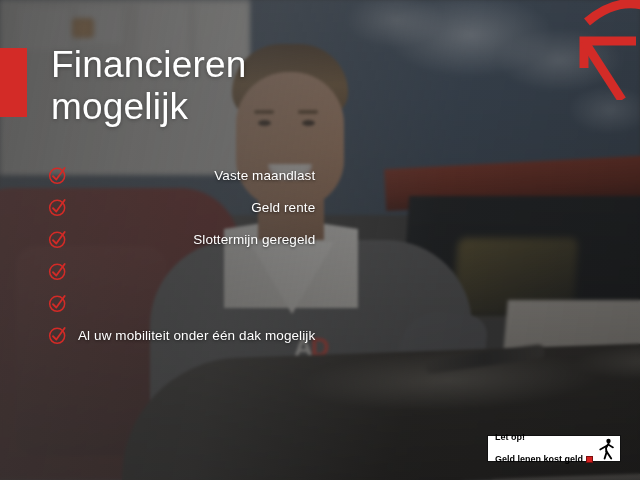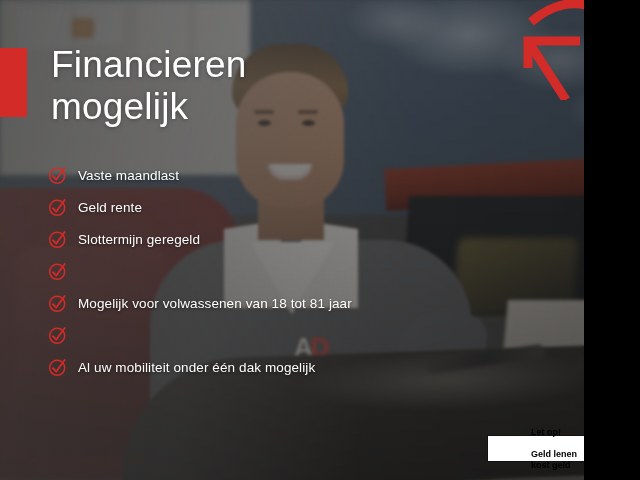--- a/index.html
+++ b/index.html
@@ -6,21 +6,21 @@
   * { margin:0; padding:0; box-sizing:border-box; }
   html, body {
     width:640px; height:480px;
     font-family:"Liberation Sans", sans-serif;
     background:#000;
     overflow:hidden;
   }
 
   #banner {
     position:relative;
-    width:584px; height:480px;
+    width:640px; height:480px;
     overflow:hidden;
     background:#3b3b3b;
   }
 
   
   .photo { position:absolute; inset:0; }
 
   
   .ph-sky {
     position:absolute; left:0; top:0; width:640px; height:215px;
@@ -188,21 +188,21 @@
     color:#ffffff;
     font-size:37px; line-height:42px; font-weight:400;
     letter-spacing:.2px;
     text-shadow:0 1px 4px rgba(0,0,0,.35);
     white-space:pre-line;
   }
 
   .bullets { position:absolute; left:48px; top:159px; }
   .bullet {
     display:flex; align-items:center;
-    height:32px; margin:0;
+    height:32px; margin:0;justify-content:space-between;
   }
   .bullet .tick { width:20px; height:20px; flex:0 0 20px; margin-right:10px; }
   .bullet .txt {
     color:#ffffff;
     font-size:13.5px; font-weight:400; letter-spacing:.1px;
     text-shadow:0 1px 3px rgba(0,0,0,.55);
     white-space:nowrap;
   }
 
   
@@ -210,21 +210,21 @@
     position:absolute; left:487px; top:435px;
     width:134px; height:27px;
     background:#ffffff;
     border:1px solid #111;
     display:flex; align-items:center;
     padding:2px 4px 2px 7px;
   }
   .warn-text {
     color:#000; font-size:9px; font-weight:700; line-height:11px;
     font-family:"Liberation Sans", sans-serif;
-    white-space:pre-line; flex:1;margin-left:36px;
+    white-space:pre-line; flex:1;
   }
   .warn-line2 { display:flex; align-items:center; gap:3px; }
   .warn-cube { width:7px; height:7px; background:#d41f1f; border:1px solid #7a0f0f; }
   .warn-icon { width:20px; height:22px; flex:0 0 20px; }
 </style>
 </head>
 <body>
 
 <div id="banner">
 
@@ -304,27 +304,20 @@
     </div>
 
 
     <div class="bullet">
       <svg class="tick" viewBox="0 0 24 24">
         <circle cx="11" cy="13" r="9" fill="none" stroke="#d32b27" stroke-width="1.8"></circle>
         <path d="M6 13.5 L10 17.5 L20 3.5" fill="none" stroke="#d32b27" stroke-width="2.2" stroke-linecap="round" stroke-linejoin="round"></path>
       </svg>
     </div>
 
-    <div class="bullet">
-      <svg class="tick" viewBox="0 0 24 24">
-        <circle cx="11" cy="13" r="9" fill="none" stroke="#d32b27" stroke-width="1.8"></circle>
-        <path d="M6 13.5 L10 17.5 L20 3.5" fill="none" stroke="#d32b27" stroke-width="2.2" stroke-linecap="round" stroke-linejoin="round"></path>
-      </svg>
-      <span class="txt">Mogelijk voor volwassenen van 18 tot 81 jaar</span>
-    </div>
 
     <div class="bullet">
       <svg class="tick" viewBox="0 0 24 24">
         <circle cx="11" cy="13" r="9" fill="none" stroke="#d32b27" stroke-width="1.8"></circle>
         <path d="M6 13.5 L10 17.5 L20 3.5" fill="none" stroke="#d32b27" stroke-width="2.2" stroke-linecap="round" stroke-linejoin="round"></path>
       </svg>
     </div>
 
     <div class="bullet">
       <svg class="tick" viewBox="0 0 24 24">

